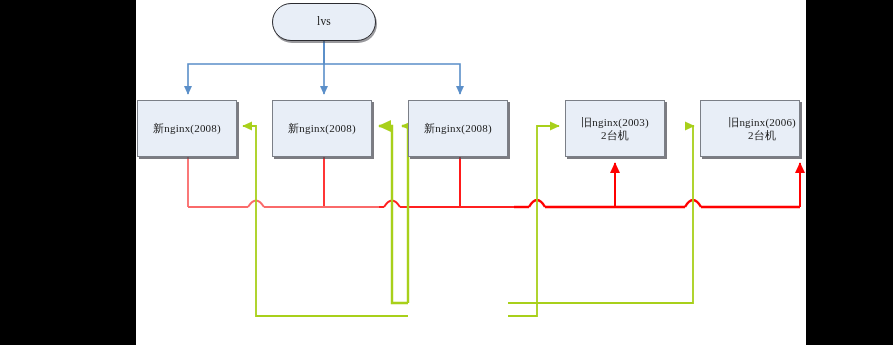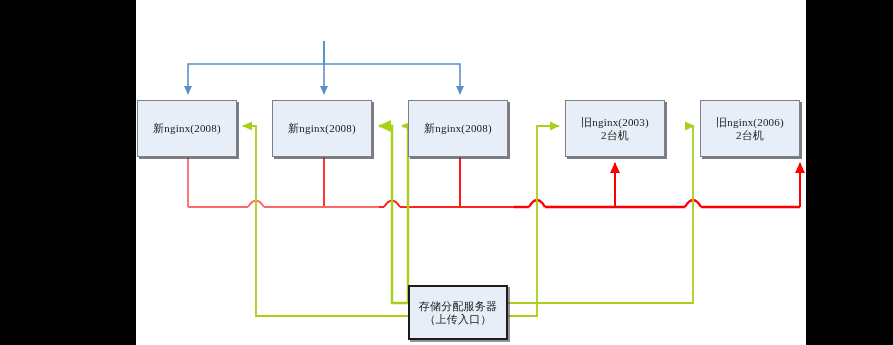--- a/index.html
+++ b/index.html
@@ -140,42 +140,41 @@
 
       <g>
         <path d="M372,316 L401,316 L401,126 L423,126" fill="none" stroke="#a8d01a" stroke-width="1.8" marker-end="url(#arrow-green)"></path>
       </g>
 
       <g>
         <path d="M372,303 L557,303 L557,126 L558,126" fill="none" stroke="#a8d01a" stroke-width="1.8" marker-end="url(#arrow-green)"></path>
       </g>
     </svg>
 
+    <div class="node node-round" style="left:136px; top:3px; width:104px; height:38px;">
+      <span class="node-label lvs-label">lvs</span>
+    </div>
 
     <div class="node node-rect" style="left:1px; top:100px; width:100px; height:57px;">
       <span class="node-label">新nginx(2008)</span>
     </div>
 
     <div class="node node-rect" style="left:136px; top:100px; width:100px; height:57px;">
       <span class="node-label">新nginx(2008)</span>
     </div>
 
     <div class="node node-rect" style="left:272px; top:100px; width:100px; height:57px;">
       <span class="node-label">新nginx(2008)</span>
     </div>
 
     <div class="node node-rect" style="left:429px; top:100px; width:100px; height:57px;">
       <span class="node-label">旧nginx(2003)
 2台机</span>
     </div>
 
-    <div class="node node-rect" style="left:564px; top:100px; width:100px; height:57px;">
+    <div class="node node-rect" style="left:564px; top:100px; width:100px; height:57px;justify-content:flex-end;">
       <span class="node-label">旧nginx(2006)
 2台机</span>
     </div>
 
-    <div class="node node-thick" style="left:272px; top:285px; width:100px; height:55px;">
-      <span class="node-label">存储分配服务器
-（上传入口）</span>
-    </div>
 
   </div>
 </div>
 
 </body></html>

